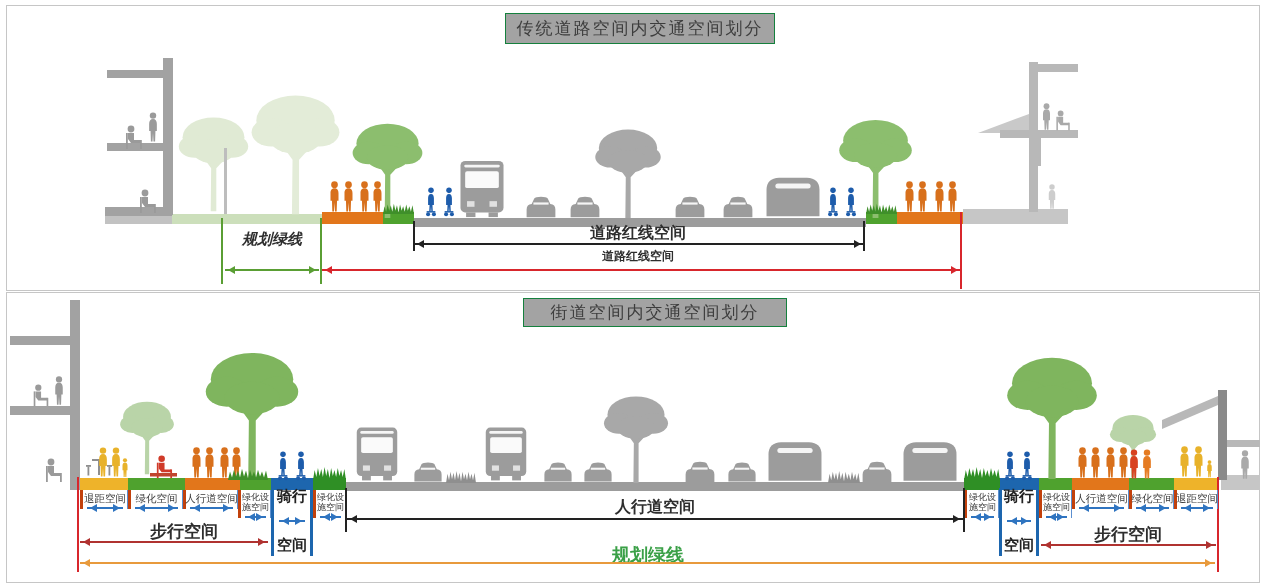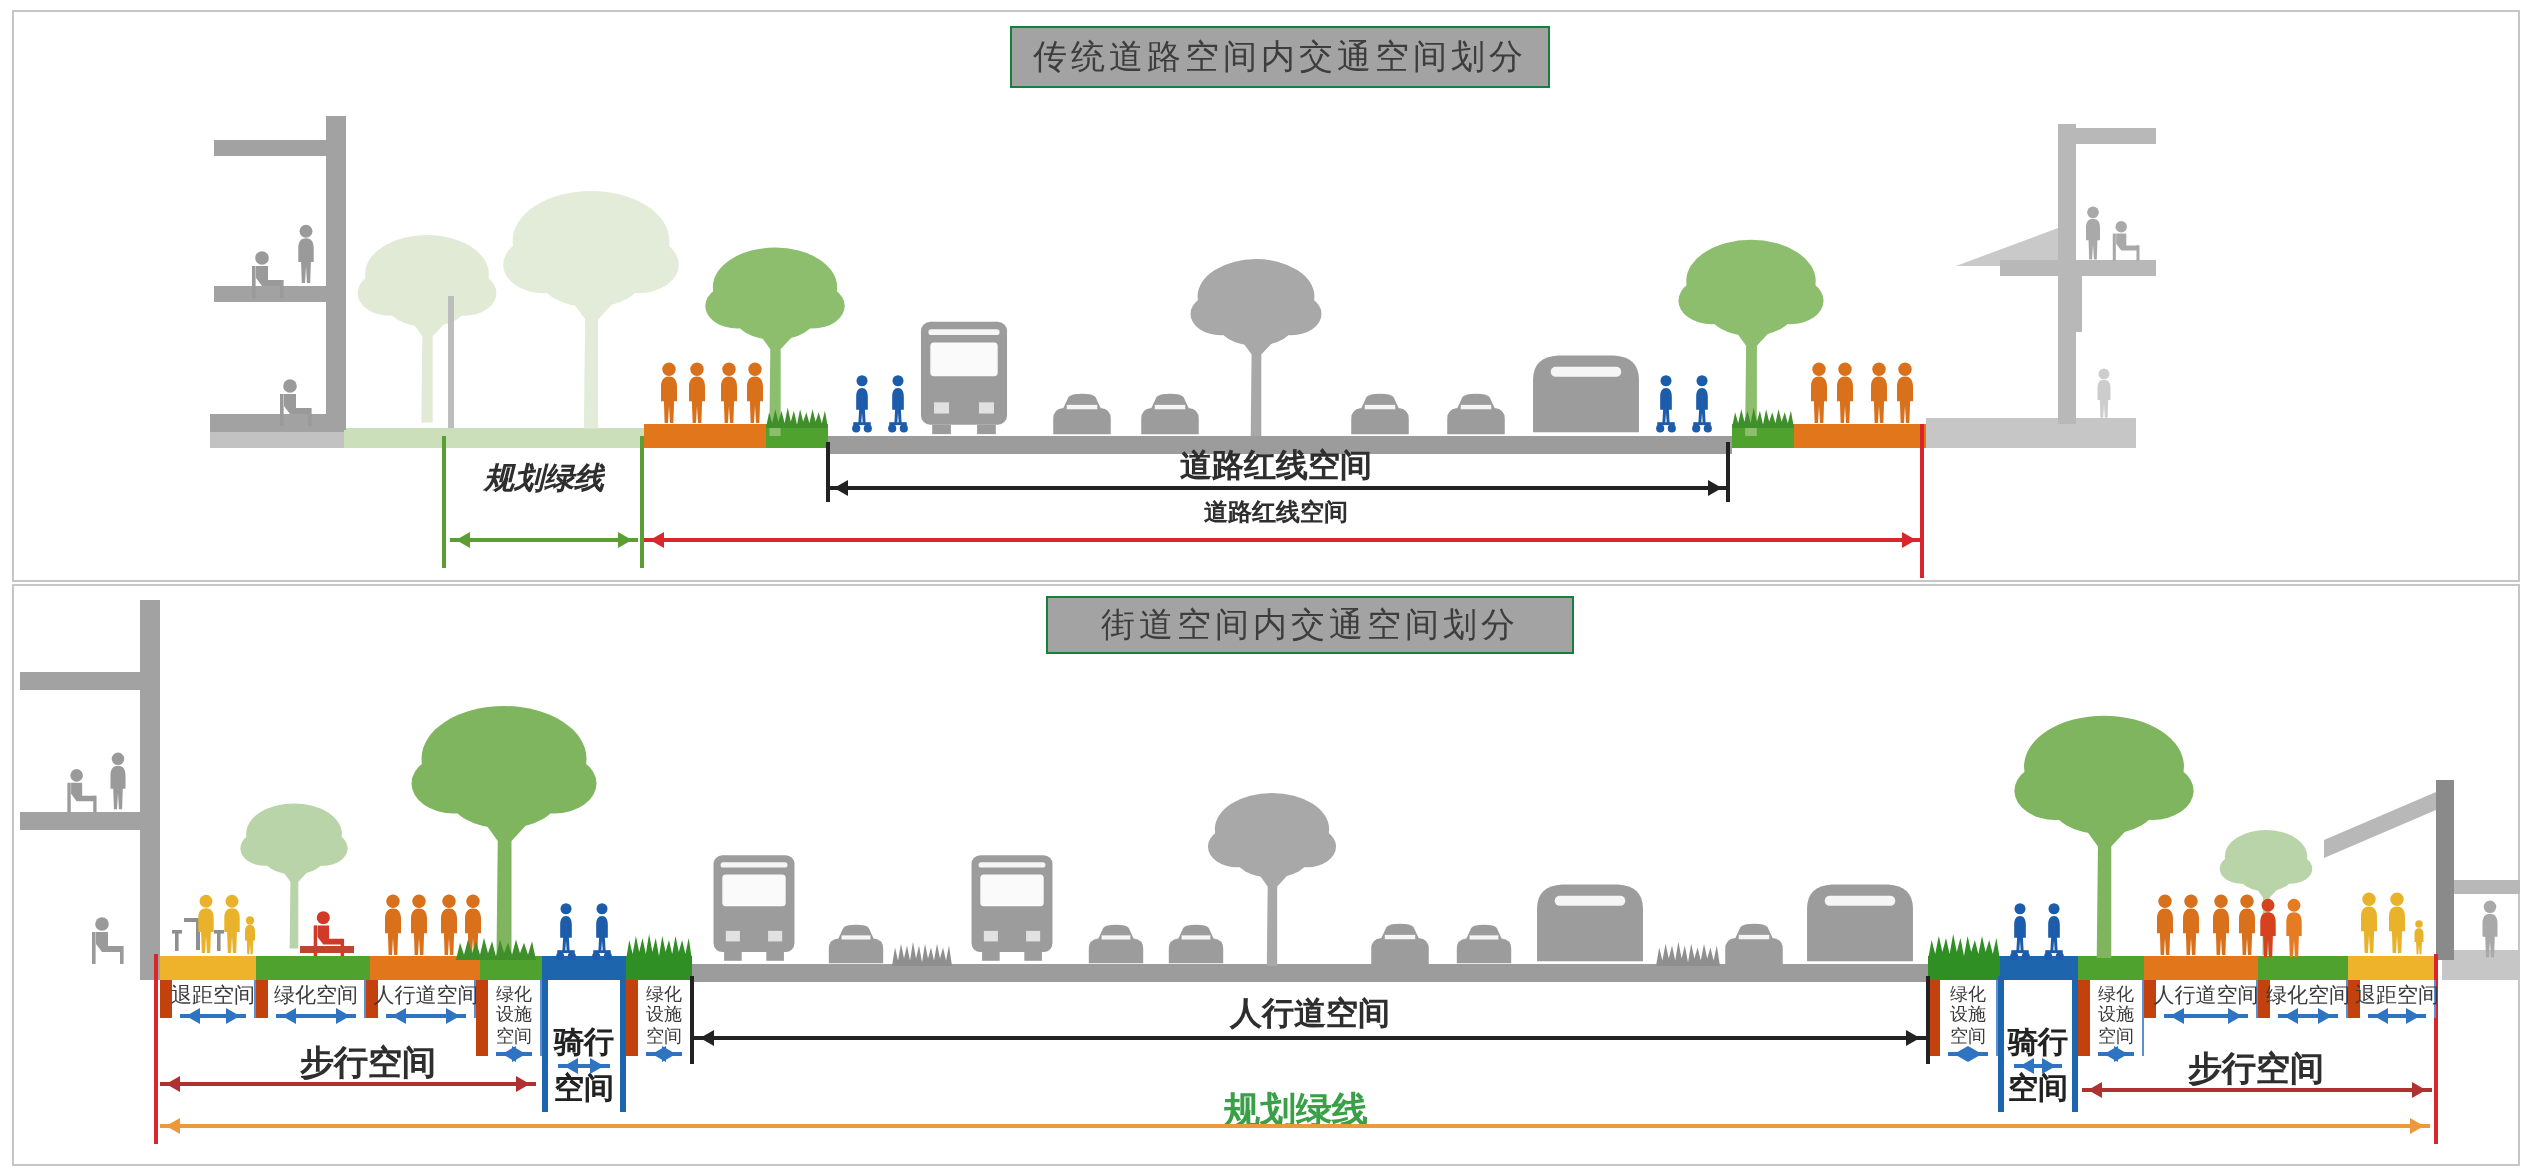--- a/index.html
+++ b/index.html
@@ -12,27 +12,27 @@
              align-items:center;justify-content:center;font-weight:500;}
   .ann{position:absolute;text-align:center;font-weight:bold;color:#2e2e2e;}
   .vline{position:absolute;width:2px;}
   .darrow{position:absolute;height:0;border-top:2px solid var(--c);}
   .darrow::before{content:"";position:absolute;left:-1px;top:-5px;width:0;height:0;
                   border:4px solid transparent;border-right:7px solid var(--c);}
   .darrow::after{content:"";position:absolute;right:-1px;top:-5px;width:0;height:0;
                  border:4px solid transparent;border-left:7px solid var(--c);}
   .darrow.rel{position:relative;}
   .cell{position:absolute;top:490px;box-sizing:border-box;display:flex;flex-direction:column;
-        align-items:center;padding:2px 1px 0 1px;border-left:6px solid #c2410c;border-right:1px solid #5b8fd0;}
+        align-items:center;padding:2px 1px 0 1px;border-left:3px solid #c2410c;border-right:1px solid #5b8fd0;}
   .cell .t{font-size:10.5px;color:#3a3a3a;line-height:1.15;text-align:center;white-space:nowrap;}
   .cell.narrow .t{font-size:9px;white-space:normal;}
   .cell .a{width:calc(100% - 6px);margin-top:3px;--c:#2f74c0;}
   .bike{position:absolute;top:488px;height:68px;box-sizing:border-box;
         border-left:3px solid #1d66ae;border-right:3px solid #1d66ae;
-        display:flex;flex-direction:column;align-items:center;justify-content:flex-end;
+        display:flex;flex-direction:column;align-items:center;justify-content:space-between;
         padding-bottom:3px;font-weight:bold;font-size:15px;color:#222;line-height:1.05;}
   .bike .a{width:70%;margin:3px 0;--c:#2f74c0;}
 </style>
 </head>
 <body>
 
 <div id="stage">
 
   <div class="panel" style="left:6px;top:5px;width:1252px;height:284px;"></div>
 

